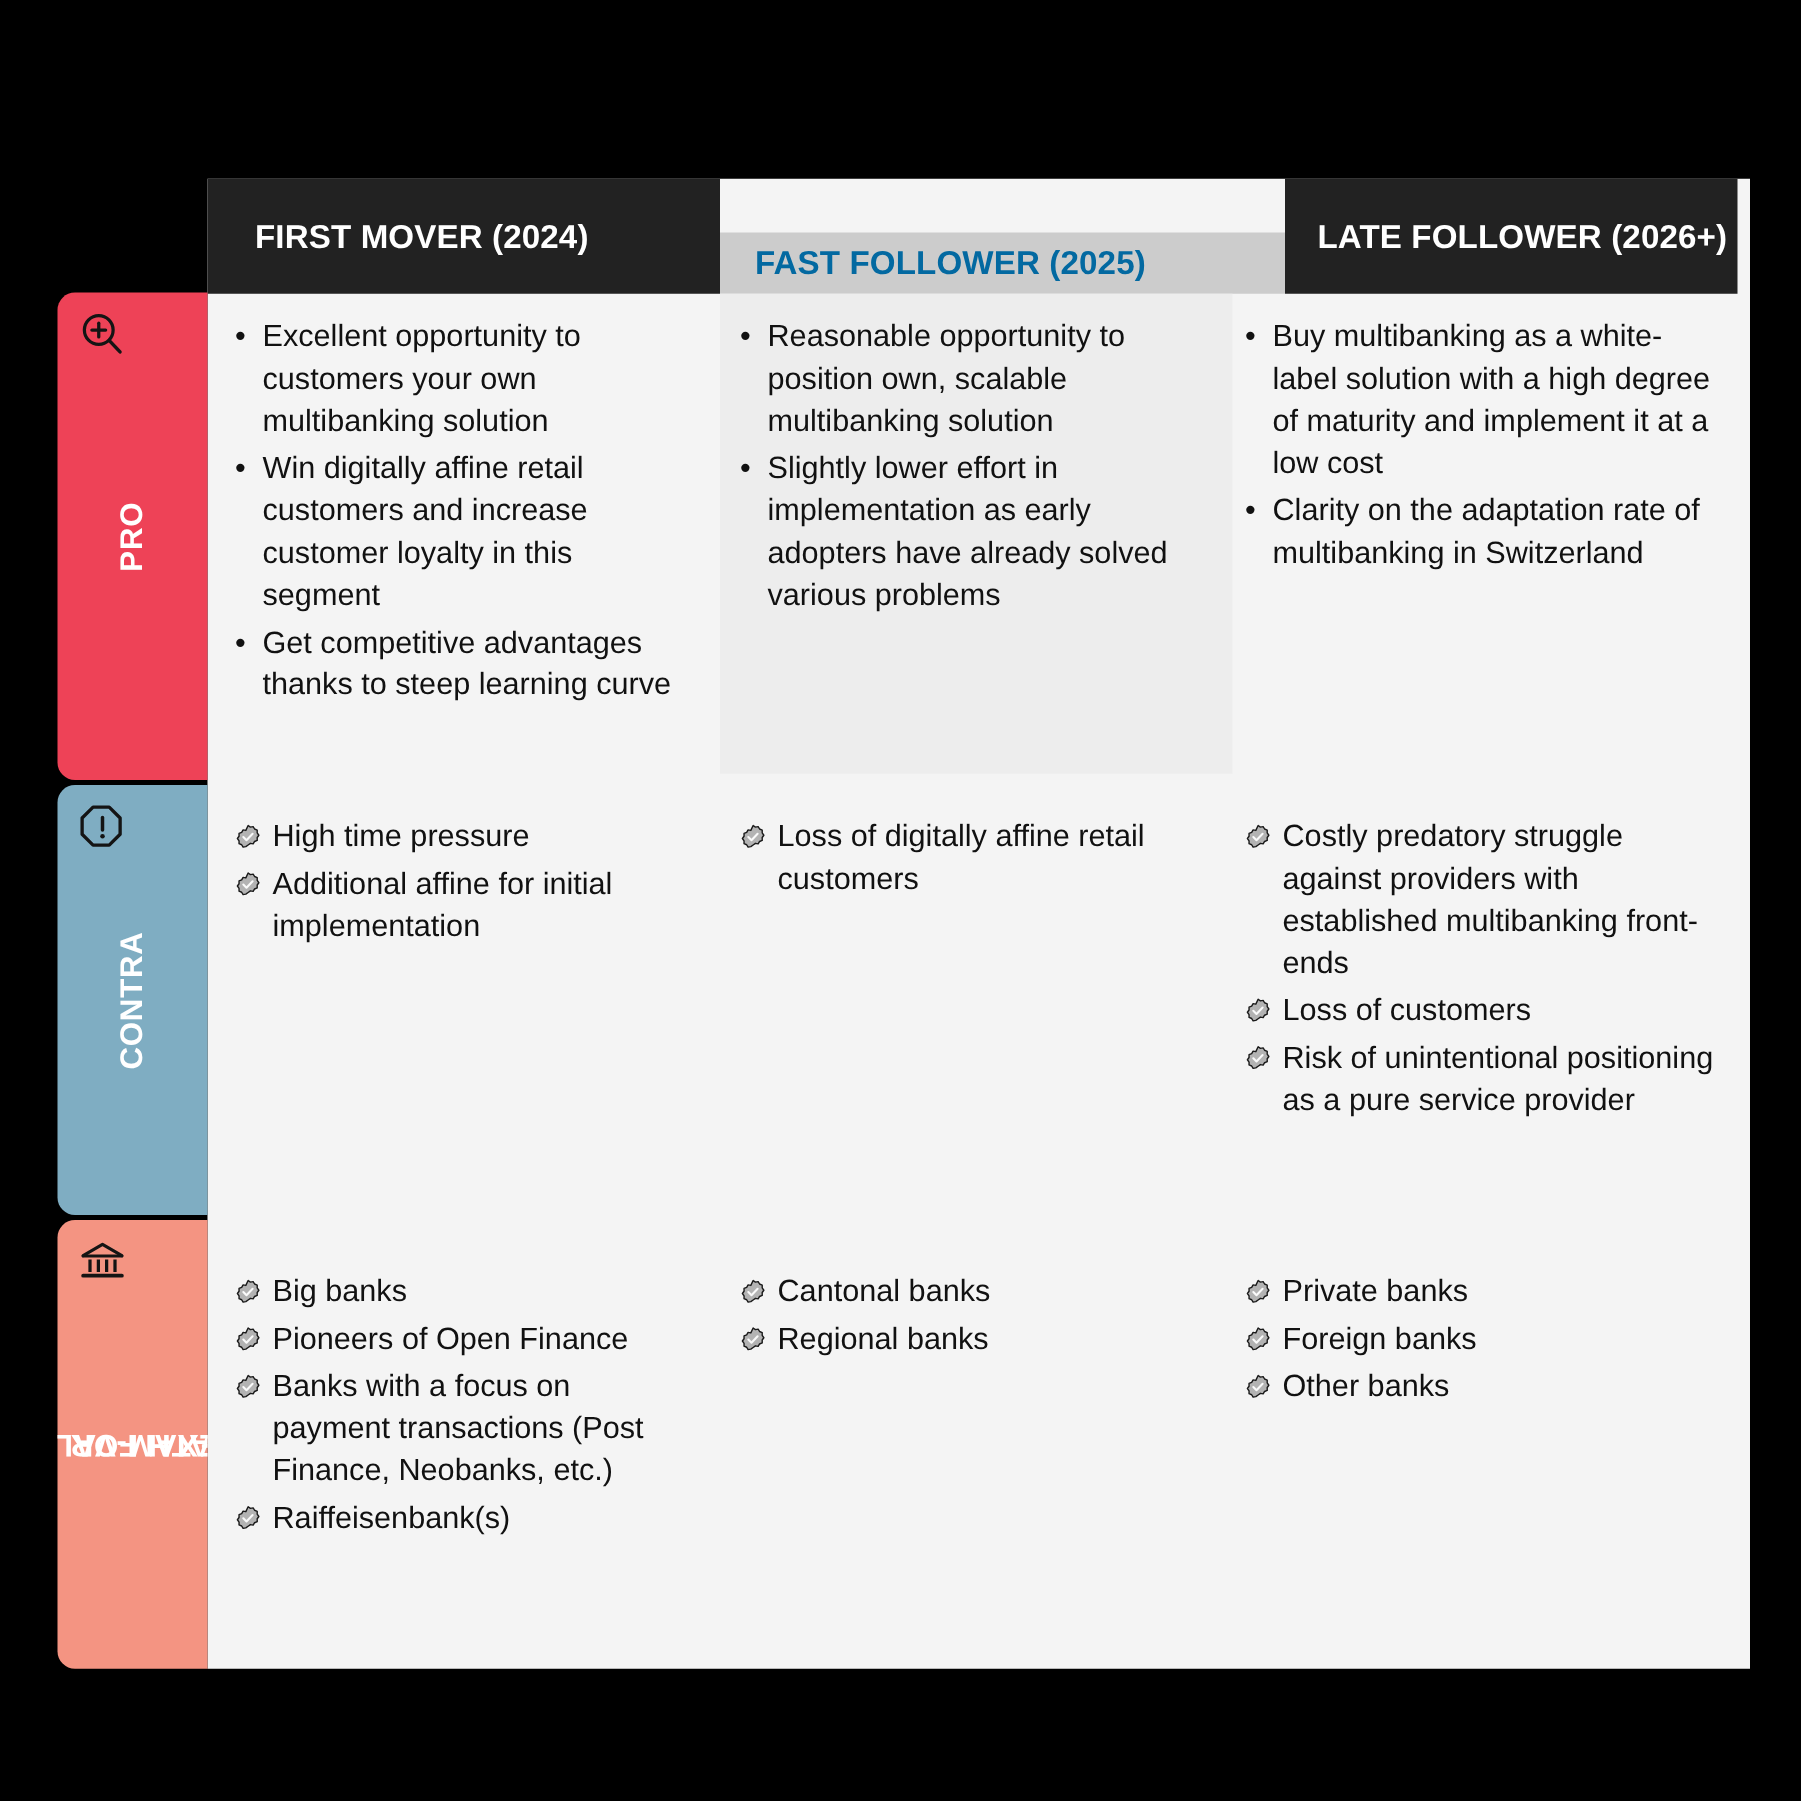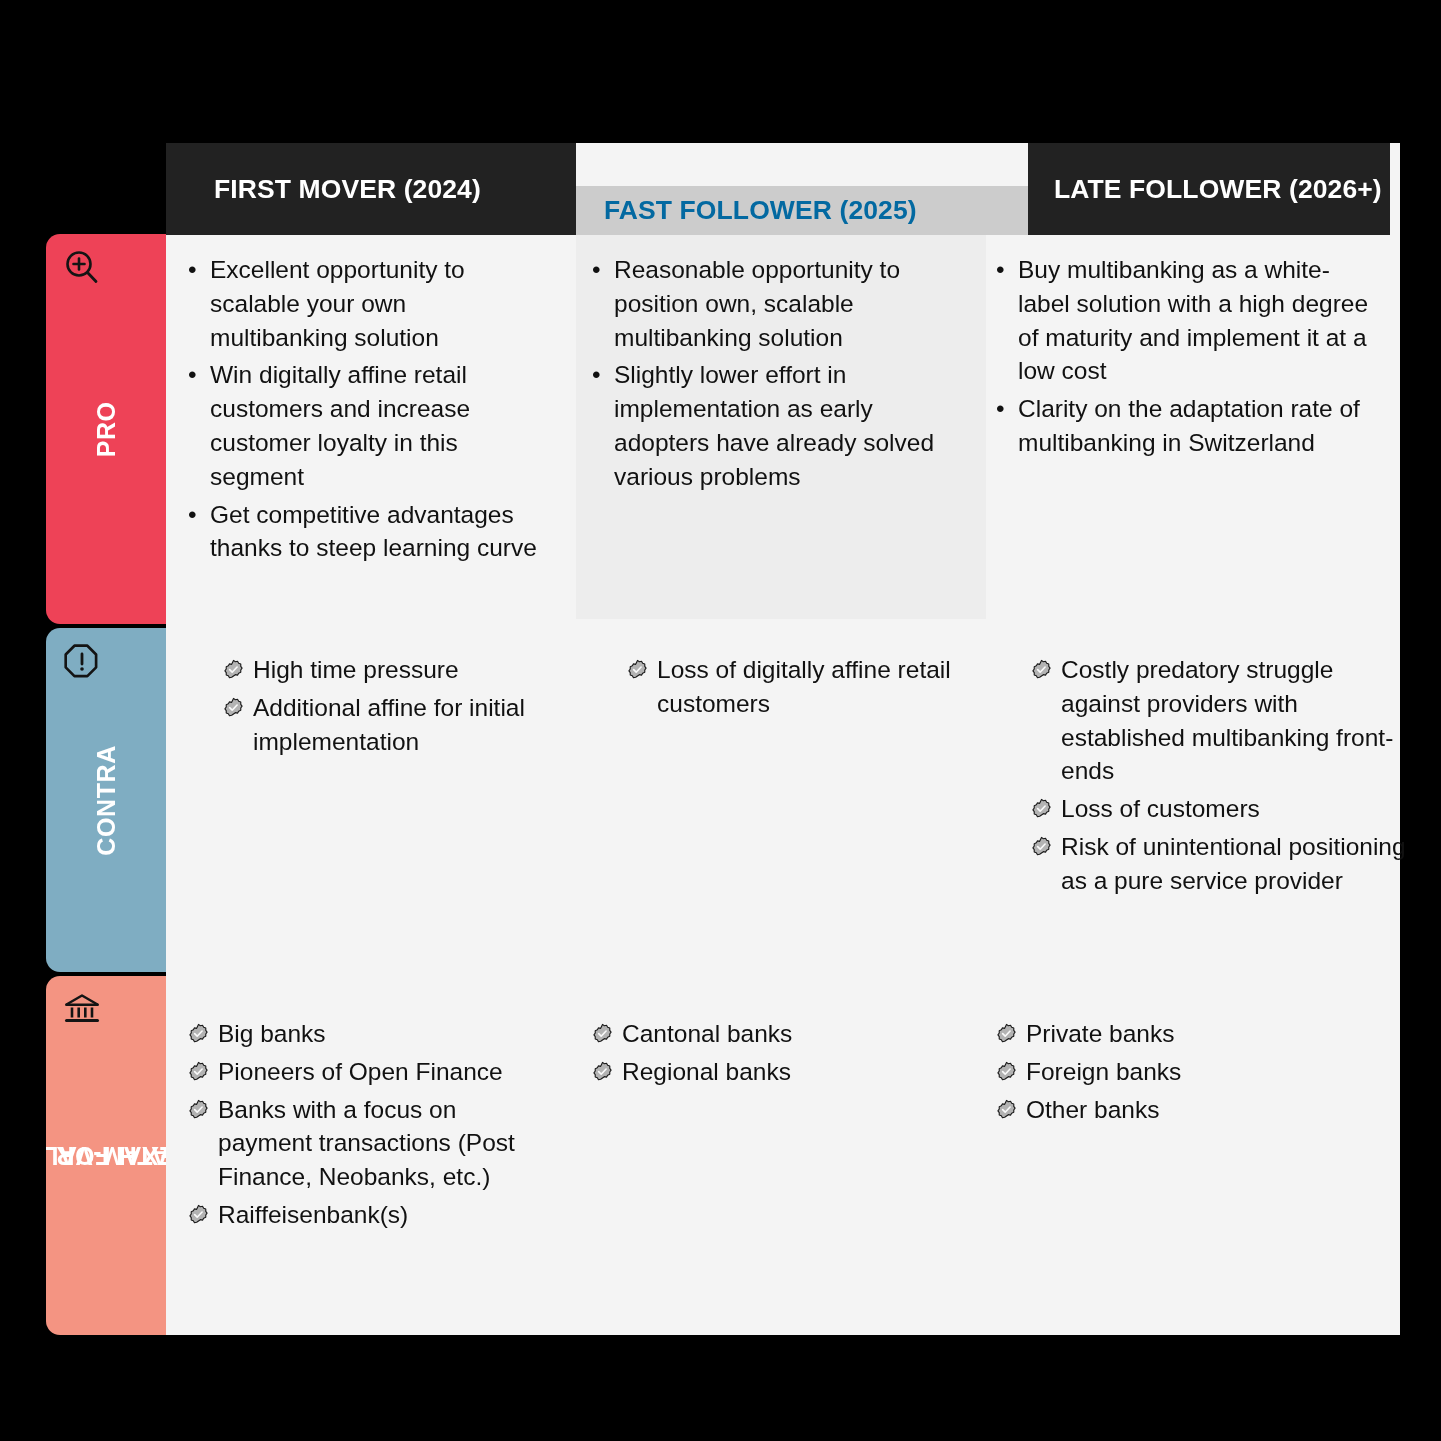--- a/index.html
+++ b/index.html
@@ -23,34 +23,34 @@
     position:absolute;left:0;top:0;width:1234px;height:92px;
     display:flex;
   }
   .hcell{
     display:flex;align-items:center;
     box-sizing:border-box;
     font-weight:bold;
     font-size:26.5px;
     letter-spacing:.1px;
   }
-  .hcell.c1{width:410px;background:#222222;color:#ffffff;padding-left:48px;}
+  .hcell.c1{width:410px;background:#222222;color:#ffffff;padding-left:38px;}
   .hcell.c2{width:452px;background:#cccccc;color:#0369a1;padding-left:28px;margin-top:43px;}
   .hcell.c3{width:362px;background:#222222;color:#ffffff;padding-left:26px;}
 
   
   .col2-tint{
     position:absolute;left:410px;top:92px;width:410px;height:384px;
     background:#ededed;
   }
 
   
   .row{position:absolute;left:0;width:1234px;display:flex;}
   .row.pro{top:92px;height:384px;}
-  .row.contra{top:492px;height:348px;padding-left:35px;}
+  .row.contra{top:492px;height:348px;}
   .row.path{top:856px;height:336px;}
 
   .cell{box-sizing:border-box;}
   .cell.c1{width:410px;padding:18px 34px 0 22px;}
   .cell.c2{width:410px;padding:18px 24px 0 16px;}
   .cell.c3{width:414px;padding:18px 22px 0 10px;}
 
   ul{list-style:none;margin:0;padding:0;}
   li{
     display:flex;
@@ -122,21 +122,21 @@
       <div class="hcell c3">LATE FOLLOWER (2026+)</div>
     </div>
 
     <div class="col2-tint"></div>
 
     <div class="row pro">
       <div class="cell c1">
         <ul>
           <li>
               <span class="dot">•</span>
-              <span class="txt">Excellent opportunity to scalable your own multibanking solution</span>
+              <span class="txt">Excellent opportunity to customers your own multibanking solution</span>
             </li>
           <li>
               <span class="dot">•</span>
               <span class="txt">Win digitally affine retail customers and increase customer loyalty in this segment</span>
             </li>
           <li>
               <span class="dot">•</span>
               <span class="txt">Get competitive advantages thanks to steep learning curve</span>
             </li>
         </ul>

